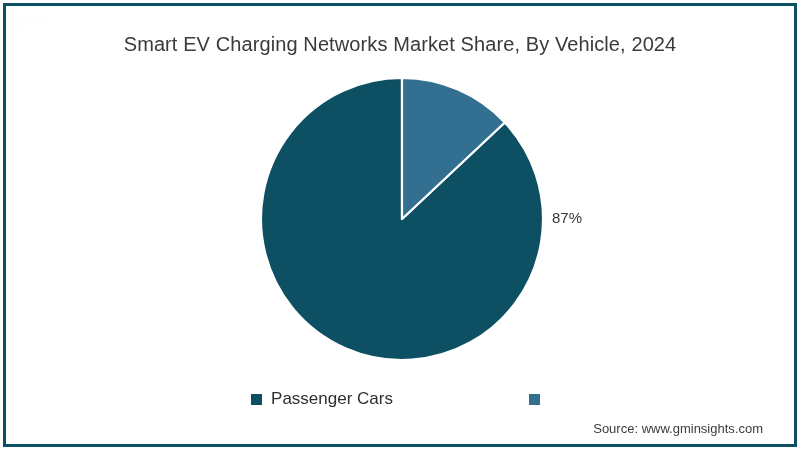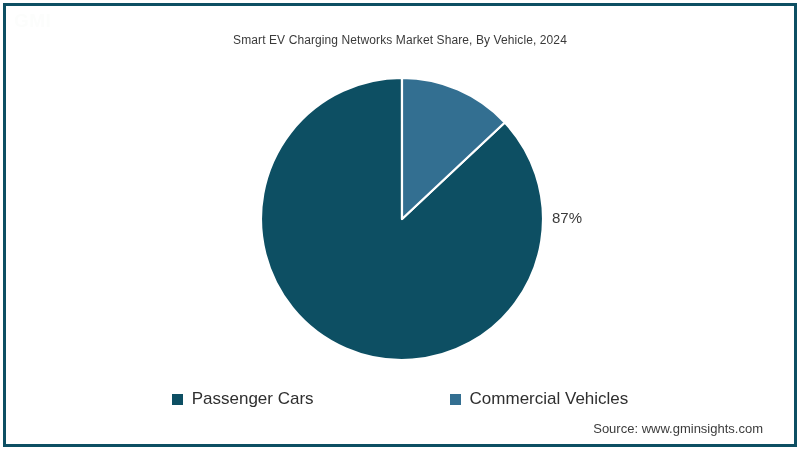--- a/index.html
+++ b/index.html
@@ -39,21 +39,21 @@
     letter-spacing: 0.5px;
     color: #fcfdfc;
     user-select: none;
   }
   #chart-title {
     position: absolute;
     left: 0;
     right: 0;
     top: 33px;
     text-align: center;
-    font-size: 12px;
+    font-size: 20px;
     color: #3a3a3a;
     letter-spacing: 0.1px;
   }
   
   #pie-wrap {
     position: absolute;
     left: 261px;
     top: 78px;
     width: 282px;
     height: 282px;
@@ -127,19 +127,18 @@
 
   <div id="value-label-87">87%</div>
 
   <div id="legend">
     <div class="legend-item first">
       <span class="legend-swatch" id="swatch-0" style="background: rgb(13, 79, 99);"></span>
       <span class="legend-label">Passenger Cars</span>
     </div>
     <div class="legend-item">
       <span class="legend-swatch" id="swatch-1" style="background: rgb(51, 111, 145);"></span>
-      <span class="legend-label">Commercial Vehicles</span>
     </div>
   </div>
 
   <div id="source-note">Source: www.gminsights.com</div>
 
 </div>
 
 </body></html>

